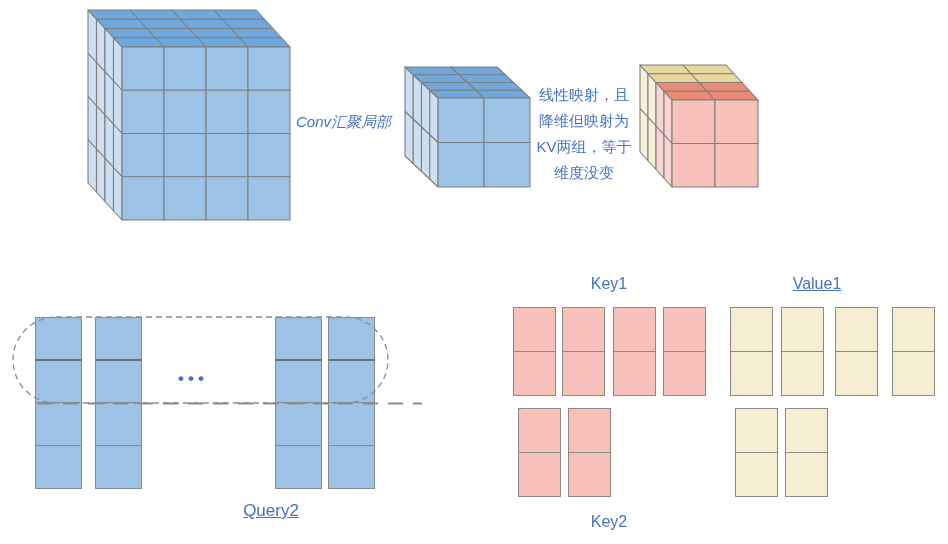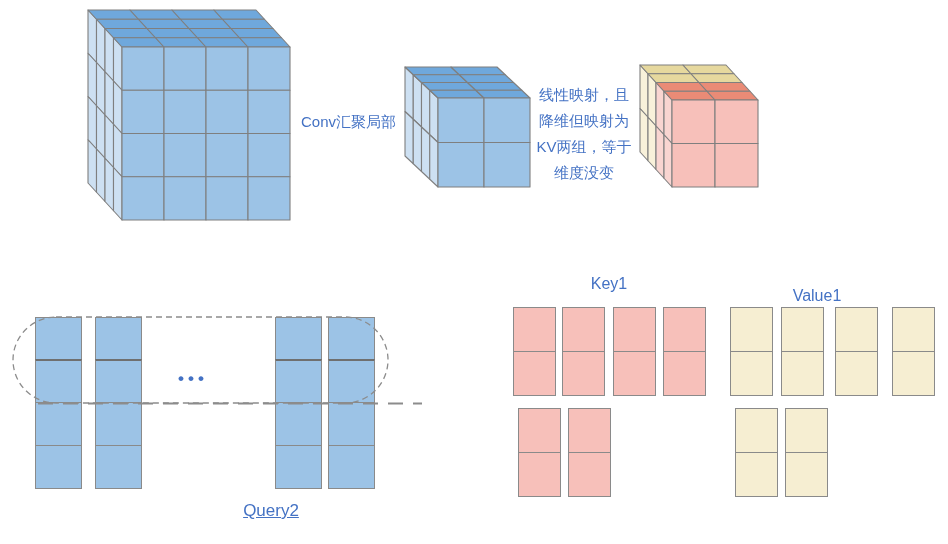--- a/index.html
+++ b/index.html
@@ -8,26 +8,26 @@
     font-family:"Liberation Sans", sans-serif;overflow:hidden;
   }
   .layer{position:absolute;left:0;top:0;width:948px;height:544px;}
   #columns-layer{z-index:1;}
   #svg-layer{z-index:2;pointer-events:none;}
   #labels-layer{z-index:3;pointer-events:none;}
   .diagram-label{
     position:absolute;color:#4472C4;white-space:pre-line;text-align:center;
     line-height:1.25;
   }
-  #conv-label{left:296px;top:113px;width:100px;font-size:15px;text-align:right;white-space:nowrap;}
+  #conv-label{left:296px;top:113px;width:100px;font-size:15px;text-align:left;white-space:nowrap;font-style:italic;}
   #mapping-label{left:524px;top:82px;width:120px;font-size:15px;line-height:26px;}
   #query1-label{left:201px;top:285px;width:120px;font-size:17px;}
   #query2-label{left:211px;top:500px;width:120px;font-size:17px;text-decoration:underline;}
   #key1-label{left:549px;top:274px;width:120px;font-size:16px;}
-  #value1-label{left:757px;top:286px;width:120px;font-size:16px;}
+  #value1-label{left:757px;top:274px;width:120px;font-size:16px;text-decoration:underline;}
   #key2-label{left:549px;top:512px;width:120px;font-size:16px;}
   #value2-label{left:750px;top:514px;width:120px;font-size:16px;}
   #ellipsis-label{
     left:178px;top:368px;width:60px;font-size:17px;font-weight:bold;
     letter-spacing:4px;text-align:left;white-space:nowrap;
   }
   .diagram-column{position:absolute;}
   .diagram-cell{
     box-sizing:border-box;border:1px solid #8a8a8a;width:100%;
   }
@@ -216,15 +216,16 @@
   <div id="labels-layer" class="layer">
     <div class="diagram-label" id="conv-label">Conv汇聚局部</div>
     <div class="diagram-label" id="mapping-label">线性映射，且
 降维但映射为
 KV两组，等于
 维度没变</div>
     <div class="diagram-label" id="query2-label">Query2</div>
     <div class="diagram-label" id="ellipsis-label">•••</div>
     <div class="diagram-label" id="key1-label">Key1</div>
     <div class="diagram-label" id="value1-label">Value1</div>
+    <div class="diagram-label" id="key2-label">Key2</div>
   </div>
 
 </div>
 
 </body></html>

